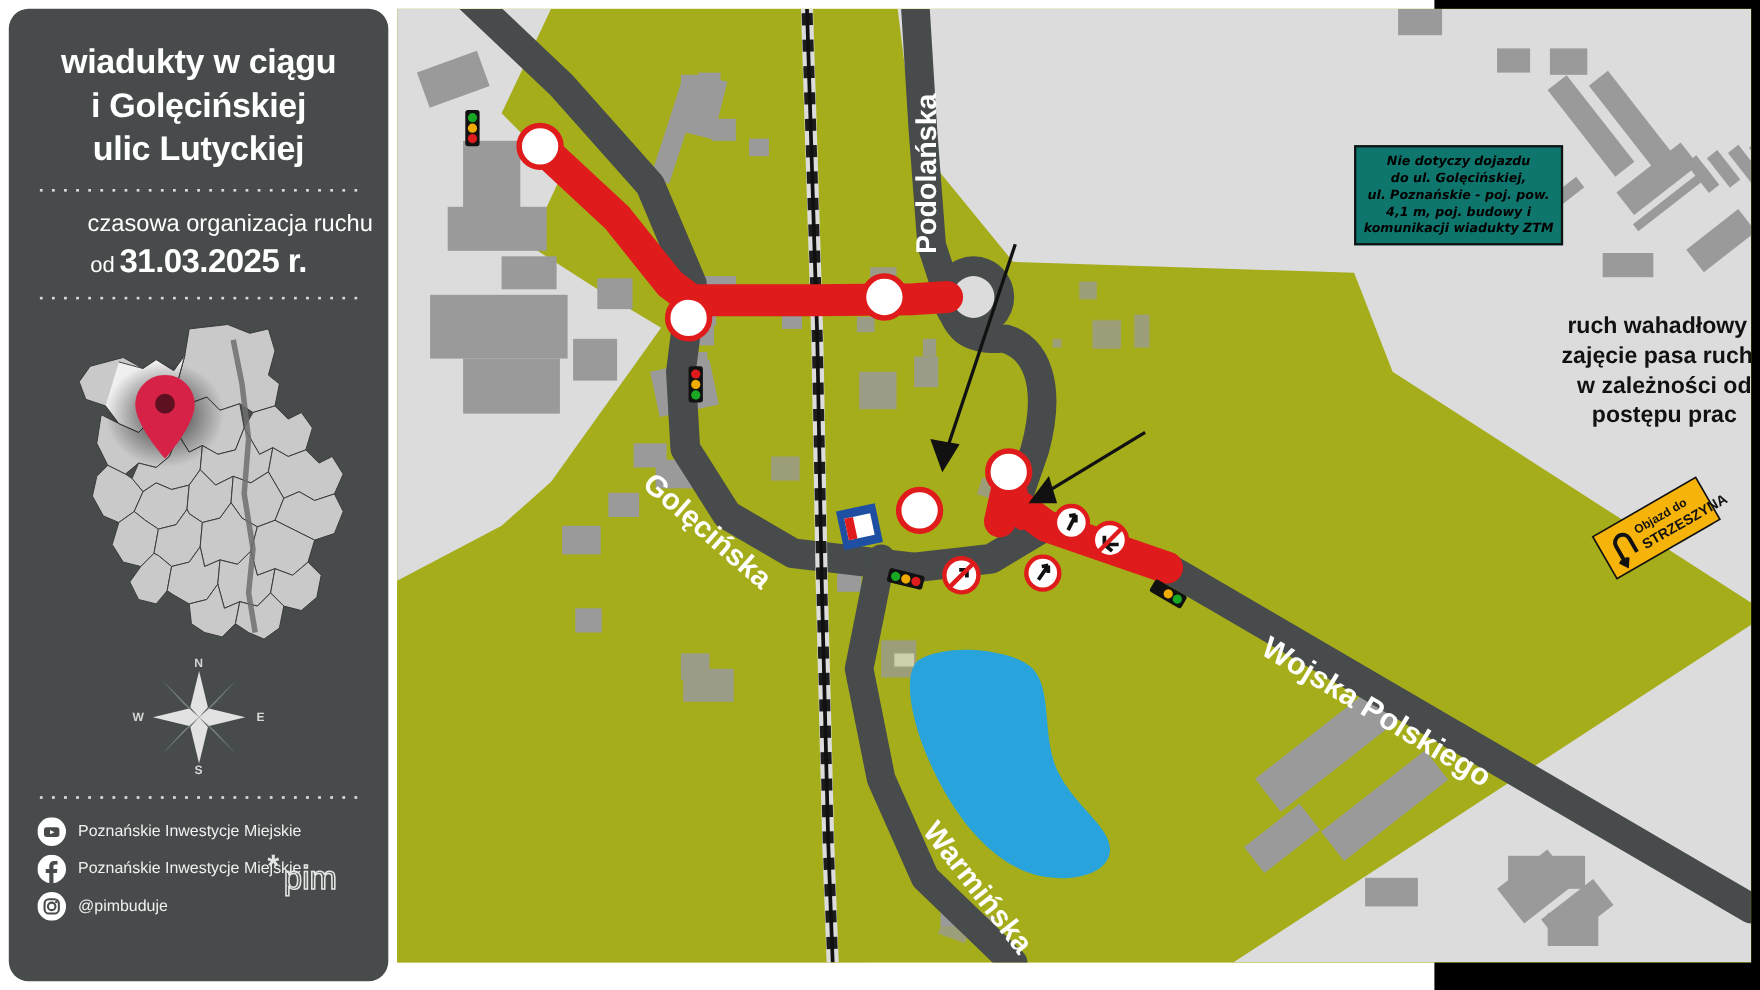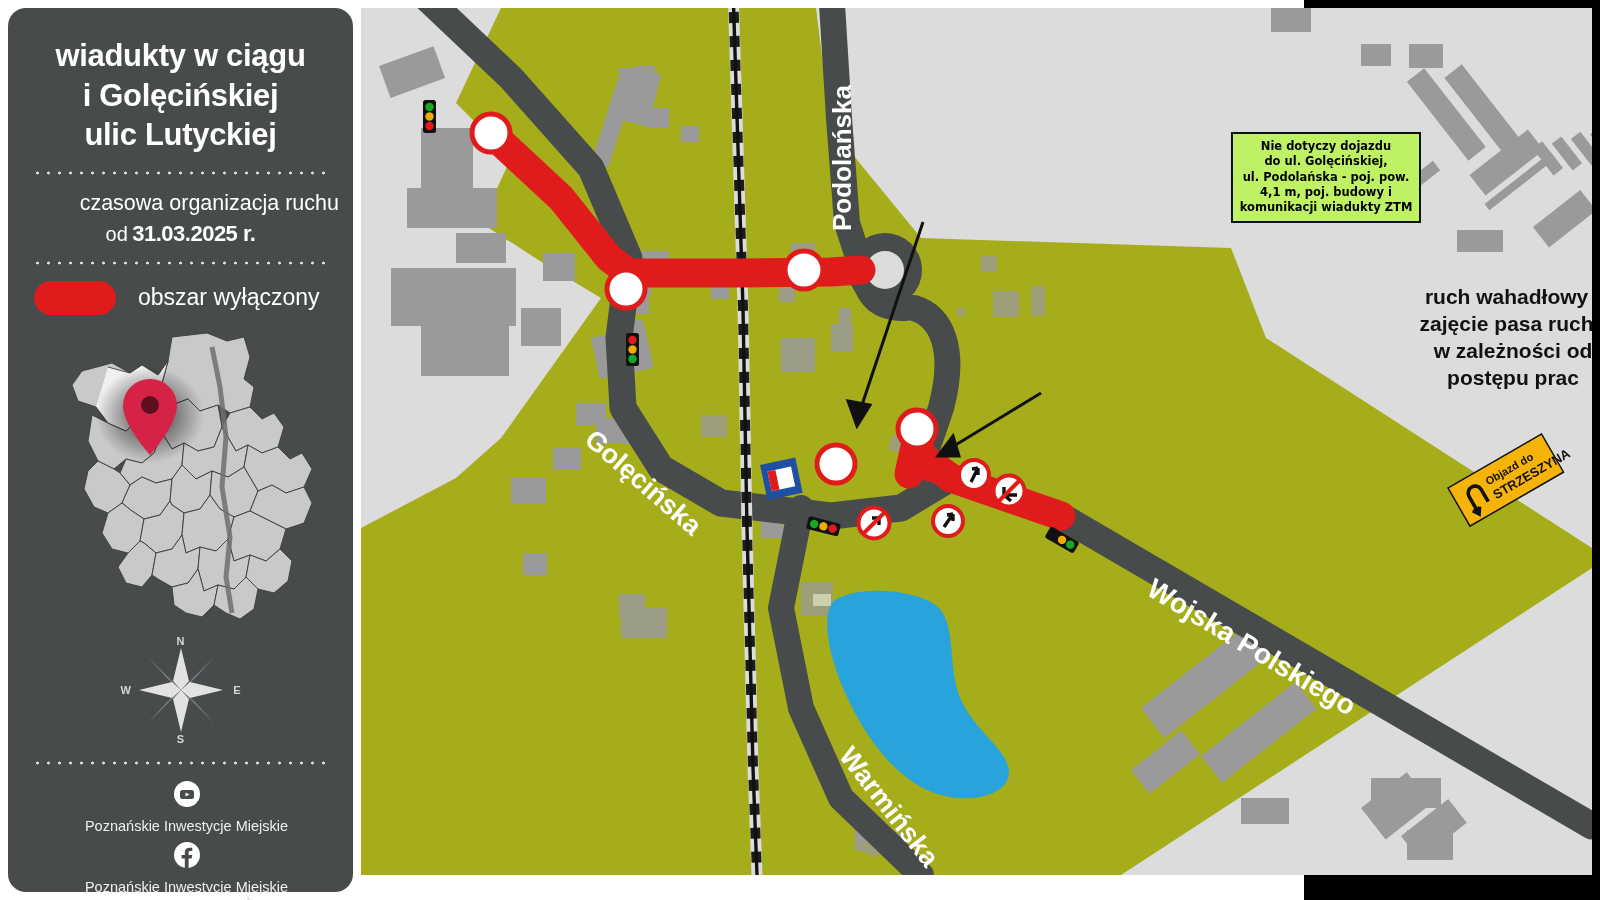--- a/index.html
+++ b/index.html
@@ -17,54 +17,55 @@
     letter-spacing:-0.3px;margin:6px 6px 0 6px;
   }
   .dotted{
     height:4px;margin:16px 10px;
     background-image:radial-gradient(circle, #d8d8d8 1.4px, transparent 1.6px);
     background-size:11px 4px;background-repeat:repeat-x;background-position:center;
   }
   .sub1{text-align:right;font-size:21.5px;line-height:1.2;margin-top:2px;}
   .sub2{text-align:center;margin-top:6px;line-height:1;}
   .sub2 .od{font-size:20px;vertical-align:baseline;}
-  .sub2 .date{font-size:22px;font-weight:bold;letter-spacing:-0.5px;}
+  .sub2 .date{font-size:30px;font-weight:bold;letter-spacing:-0.5px;}
 
   .legend{display:flex;align-items:center;gap:22px;margin:16px 0 0 12px;}
   .legend .swatch{width:82px;height:34px;border-radius:17px;background:#e01b1b;flex:none;}
   .legend .lbl{font-size:23px;}
 
   
   #inset{position:relative;width:320px;height:300px;margin:12px auto 0 auto;}
   #inset svg{display:block;}
 
   
   #compass{position:relative;width:120px;height:110px;margin:8px auto 0 auto;}
   .cdir{position:absolute;font-size:11px;font-weight:bold;color:#d6d6d6;}
   .cN{left:50%;transform:translateX(-50%);top:0;}
   .cS{left:50%;transform:translateX(-50%);bottom:0;}
   .cW{left:0;top:50%;transform:translateY(-50%);}
   .cE{right:0;top:50%;transform:translateY(-50%);}
 
   .socials{margin:10px 0 0 12px;position:relative;}
-  .srow{display:flex;align-items:center;gap:11px;margin-bottom:8px;flex-direction:column;}
+  .srow{display:flex;align-items:center;gap:11px;margin-bottom:8px;}
   .srow .sicon{width:26px;height:26px;flex:none;}
   .srow .stxt{font-size:14.5px;color:#f0f0f0;}
   .pim{position:absolute;right:20px;bottom:14px;}
 
   
   #map{position:absolute;left:361px;top:8px;width:1231px;height:867px;overflow:hidden;background:#a5ad1b;}
   #map svg{display:block;}
 
   
   #callout{
     position:absolute;left:870px;top:124px;width:178px;
-    background:#bef264;border:2px solid #111;padding:5px 4px 6px 4px;
+    background:#0f766e;border:2px solid #111;padding:5px 4px 6px 4px;
     font-size:11.5px;font-weight:bold;line-height:1.33;text-align:center;color:#000;
     font-family:"DejaVu Sans",sans-serif;
+    font-style:italic;
   }
   #rightnote{
     position:absolute;left:1032px;top:276px;width:240px;text-align:center;
     font-size:21px;font-weight:bold;line-height:1.28;color:#111;
   }
   #pondlabel{position:absolute;left:845px;top:594px;font-size:23px;font-weight:bold;color:#fff;line-height:1.2;}
 </style>
 </head>
 <body>
 
@@ -81,24 +82,20 @@
     <div class="dotted"></div>
 
     <div class="sub1">czasowa organizacja ruchu</div>
     <div class="sub2">
       <span class="od">od</span>
       <span class="date">31.03.2025 r.</span>
     </div>
 
     <div class="dotted"></div>
 
-    <div class="legend">
-      <div class="swatch"></div>
-      <div class="lbl">obszar wyłączony</div>
-    </div>
 
     <div id="inset">
       <svg width="320" height="300" viewBox="0 0 320 300">
         <defs>
           <radialGradient id="glow" cx="50%" cy="50%" r="50%">
             <stop offset="0%" stop-color="#000" stop-opacity="0.75"></stop>
             <stop offset="100%" stop-color="#000" stop-opacity="0"></stop>
           </radialGradient>
         </defs>
         <g fill="#c9c9c9" stroke="#3b3b3b" stroke-width="0.9">
@@ -407,21 +404,21 @@
         <text x="-150" y="490" font-size="26" transform="rotate(-90 0 0) translate(0,0)" text-anchor="middle">Podolańska</text>
         <text font-size="27" transform="translate(222,434) rotate(41)">Golęcińska</text>
         <text font-size="27" transform="translate(477,748) rotate(52)">Warmińska</text>
         <text font-size="28" transform="translate(784,586) rotate(31)">Wojska Polskiego</text>
       </g>
     </svg>
 
     <div id="callout">
       <div>Nie dotyczy dojazdu</div>
       <div>do ul. Golęcińskiej,</div>
-      <div>ul. Podolańska - poj. pow.</div>
+      <div>ul. Poznańskie - poj. pow.</div>
       <div>4,1 m, poj. budowy i</div>
       <div>komunikacji wiadukty ZTM</div>
     </div>
 
     <div id="rightnote">
       <div>ruch wahadłowy -</div>
       <div>zajęcie pasa ruchu</div>
       <div>w zależności od</div>
       <div>postępu prac</div>
     </div>

